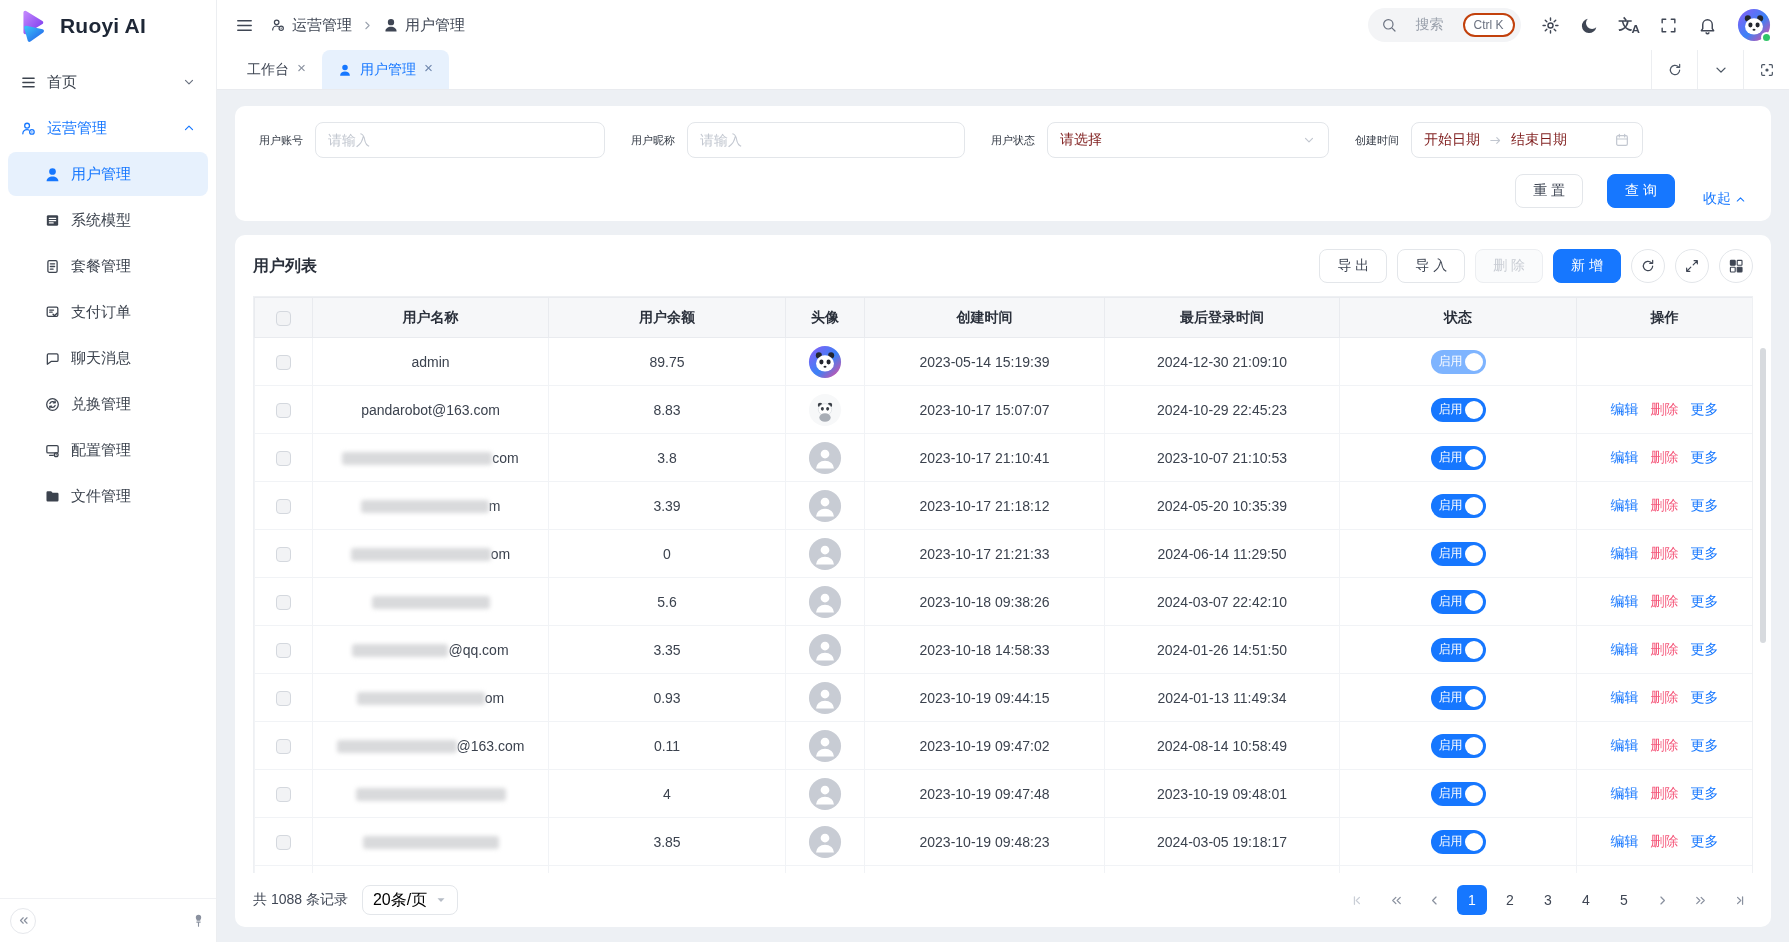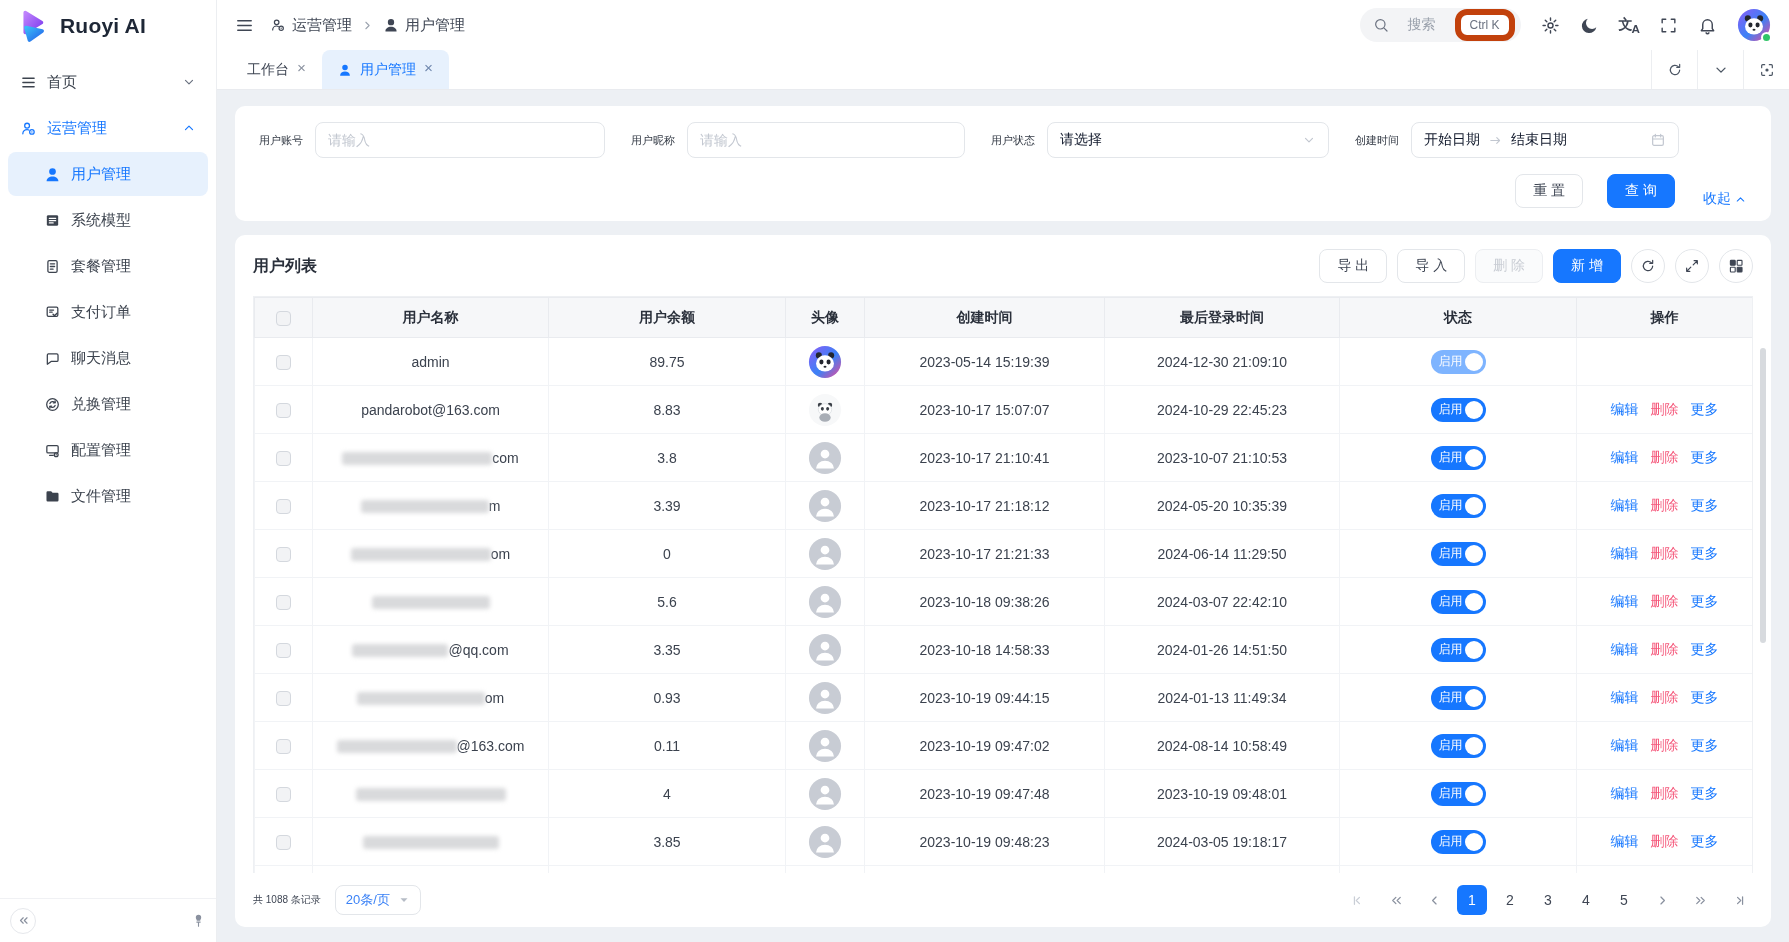--- a/index.html
+++ b/index.html
@@ -34,21 +34,21 @@
   .topbar { height:50px; background:#fff; display:flex; align-items:center; padding:0 18px; gap:16px; flex:none; }
   .icon-plain { width:19px; height:19px; color:#3f4654; display:inline-flex; cursor:pointer; flex:none; }
   .breadcrumb { display:flex; align-items:center; gap:9px; font-size:15px; }
   .crumb { display:flex; align-items:center; gap:6px; color:#3f4654; cursor:pointer; }
   .crumb .c-icon { width:16px; height:16px; display:inline-flex; }
   .crumb-sep { width:13px; height:13px; color:#9ca3af; }
   .topbar-right { margin-left:auto; display:flex; align-items:center; gap:20px; }
   .searchpill { height:34px; background:#f3f4f6; border-radius:17px; display:flex; align-items:center; gap:19px; padding:0 6px 0 13px; cursor:text; }
   .searchpill .s-icon { width:16px; height:16px; color:#6b7280; }
   .searchtext { color:#9aa1ac; font-size:14px; }
-  .kbd { background:#fff; border:6px solid #c2410c; border-radius:12px; padding:3px 9px; font-size:12px; color:#6b7280; }
+  .kbd { background:#fff; border:2px solid #c2410c; border-radius:12px; padding:3px 9px; font-size:12px; color:#6b7280; }
   .i-translate { font-size:14px; font-weight:bold; color:#3f4654; cursor:pointer; letter-spacing:-1px; }
   .avatar-wrap { position:relative; width:34px; height:34px; cursor:pointer; }
   .avatar-wrap .dot { position:absolute; right:-1px; bottom:-1px; width:11px; height:11px; background:#30c467; border:2px solid #fff; border-radius:50%; }
 
   
   .tabbar { height:40px; background:#fff; border-bottom:1px solid #e9ebef; display:flex; align-items:stretch; padding-left:14px; flex:none; }
   .tabs { display:flex; }
   .tab { display:flex; align-items:center; gap:8px; padding:0 16px; font-size:14px; color:#3f4654; cursor:pointer; border-radius:8px 8px 0 0;font-family:Liberation Mono, monospace; }
   .tab .t-icon { width:14px; height:14px; display:inline-flex; }
   .tab .close { font-size:15px; color:#8a919f; line-height:1; cursor:pointer; }
@@ -60,24 +60,24 @@
 
   
   .content { flex:1; min-height:0; padding:16px 18px 15px; display:flex; flex-direction:column; gap:14px; }
   .card { background:#fff; border-radius:10px; }
 
   
   .filter-card { padding:16px 24px 13px; flex:none; }
   .filter-row { display:flex; align-items:center; gap:26px; }
   .field { display:flex; align-items:center; gap:12px; }
   .field-label { font-size:11px; color:#333a45; white-space:nowrap; }
-  .control { height:36px; border:1px solid #e3e6ea; border-radius:8px; background:#fff; display:flex; align-items:center; padding:0 12px; font-size:14px; color:#0f172a; }
+  .control { height:36px; border:1px solid #e3e6ea; border-radius:8px; background:#fff; display:flex; align-items:center; padding:0 12px; font-size:14px; color:#7f1d1d; }
   input.control { outline:none; color:#333a45; }
   input.control::placeholder { color:#c2c7d0; }
-  .w-acc { width:290px; } .w-nick { width:278px; } .w-status { width:282px; } .w-range { width:268px; }
+  .w-acc { width:290px; } .w-nick { width:278px; } .w-status { width:282px; } .w-range { width:232px; }
   .control .chev-d { width:14px; height:14px; margin-left:auto; color:#c2c7d0; }
   .range-sep { width:15px; height:15px; margin:0 8px; color:#c2c7d0; flex:none; }
   .cal { width:16px; height:16px; margin-left:auto; color:#c2c7d0; flex:none; }
   .filter-actions { display:flex; justify-content:flex-end; align-items:flex-end; gap:24px; margin-top:16px; }
   .btn { height:34px; padding:0 17px; border-radius:8px; border:1px solid #e3e6ea; background:#fff; font-size:14px; color:#3f4654; display:inline-flex; align-items:center; justify-content:center; cursor:pointer; font-family:inherit; white-space:nowrap; }
   .btn-primary { background:#1677ff; border-color:#1677ff; color:#fff; }
   .btn-disabled { color:#c9cdd4; background:#fafbfc; border-color:#eceef1; cursor:not-allowed; }
   .link-collapse { color:#1677ff; font-size:14px; display:inline-flex; align-items:center; gap:3px; cursor:pointer; margin-left:4px; }
   .link-collapse .chev { width:13px; height:13px; }
 
@@ -98,22 +98,22 @@
   .avatar-cell { display:inline-flex; width:34px; height:34px; vertical-align:middle; }
   .toggle { width:55px; height:24px; border-radius:12px; background:#1677ff; display:inline-flex; align-items:center; color:#fff; font-size:12px; padding:0 3px 0 8px; cursor:pointer; vertical-align:middle; }
   .toggle .knob { width:18px; height:18px; background:#fff; border-radius:50%; margin-left:auto; }
   .toggle.muted { opacity:.55; }
   .row-actions a { text-decoration:none; font-size:14px; color:#1677ff; margin:0 6px; cursor:pointer; }
   .row-actions a.danger { color:#f5587b; }
   .scroll-thumb { position:absolute; right:5px; top:113px; width:6px; height:295px; border-radius:3px; background:#d7dade; cursor:grab; }
 
   
   .table-footer { height:54px; display:flex; align-items:center; flex:none; background:#fff; gap:14px; }
-  .total-text { font-size:10px; color:#3f4654; }
-  .pagesize { height:30px; border:1px solid #e3e6ea; border-radius:8px; display:inline-flex; align-items:center; gap:8px; padding:0 10px; font-size:13px; color:#3b82f6; cursor:pointer; }
+  .total-text { font-size:14px; color:#3f4654; }
+  .pagesize { height:30px; border:1px solid #e3e6ea; border-radius:8px; display:inline-flex; align-items:center; gap:8px; padding:0 10px; font-size:16px; color:#000000; cursor:pointer; }
   .pagesize .chev { width:12px; height:12px; color:#b6bcc6; }
   .pager { margin-left:auto; display:flex; align-items:center; gap:8px; }
   .pg { min-width:30px; height:30px; display:inline-flex; align-items:center; justify-content:center; border-radius:6px; font-size:14px; color:#3f4654; cursor:pointer; }
   .pg .ic { width:15px; height:15px; color:#8a919f; }
   .pg.disabled .ic { color:#c9ced6; }
   .pg.current { background:#1677ff; color:#fff; }
 </style>
 </head>
 <body>
 

